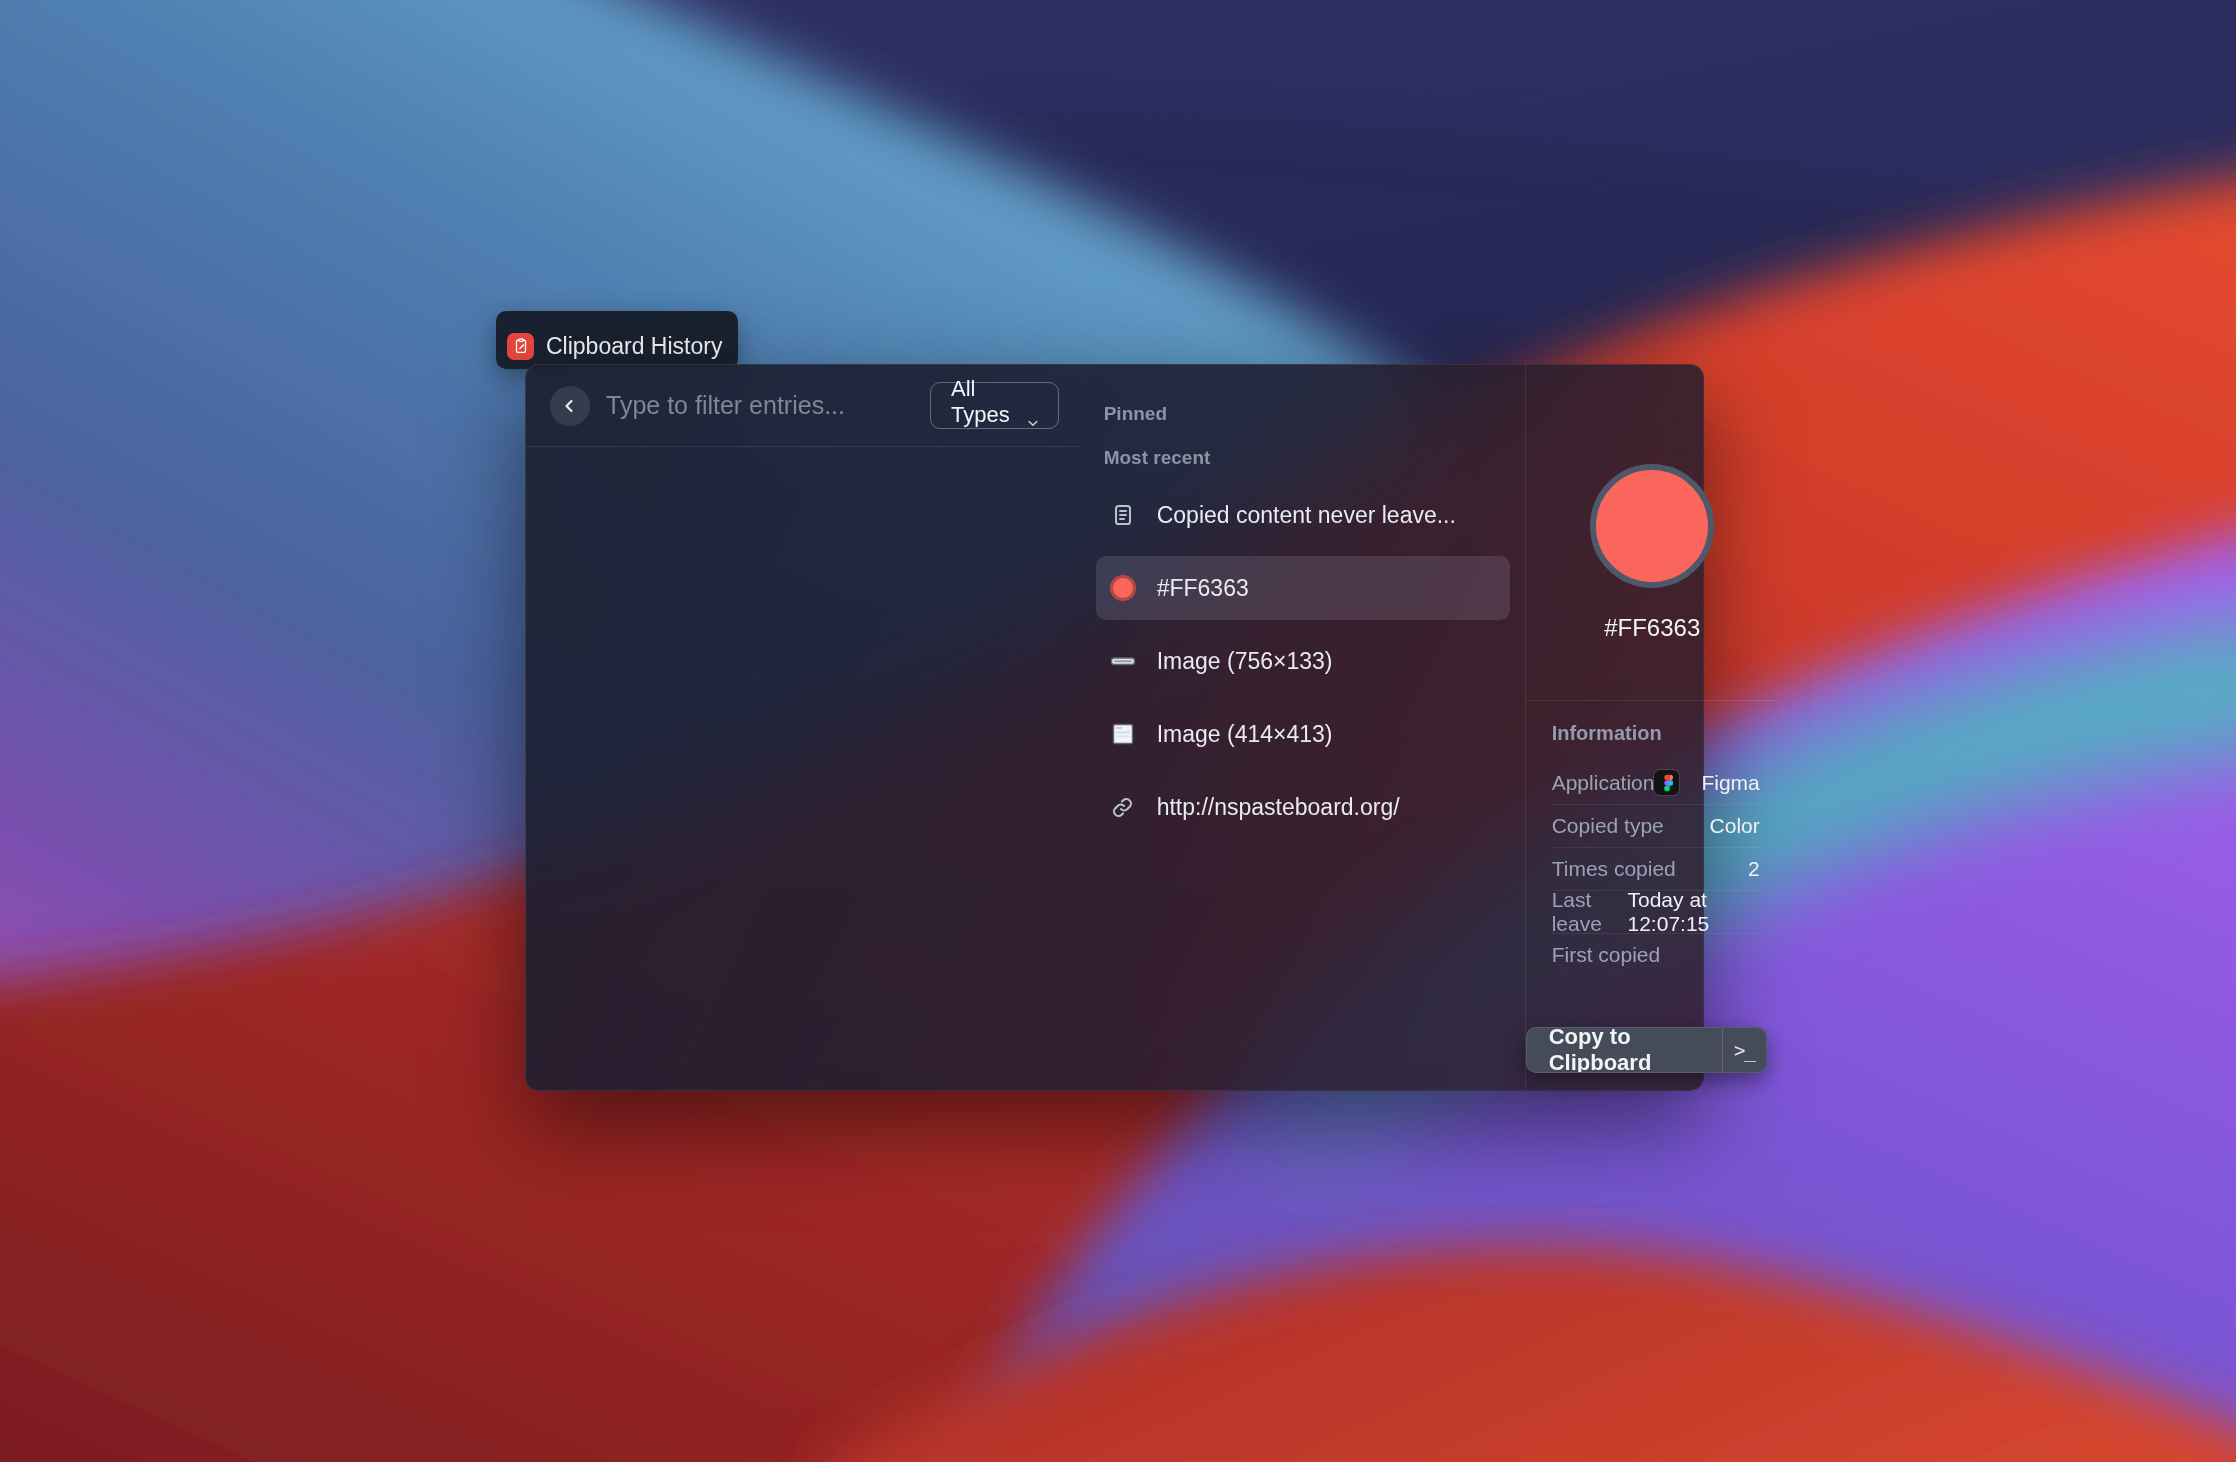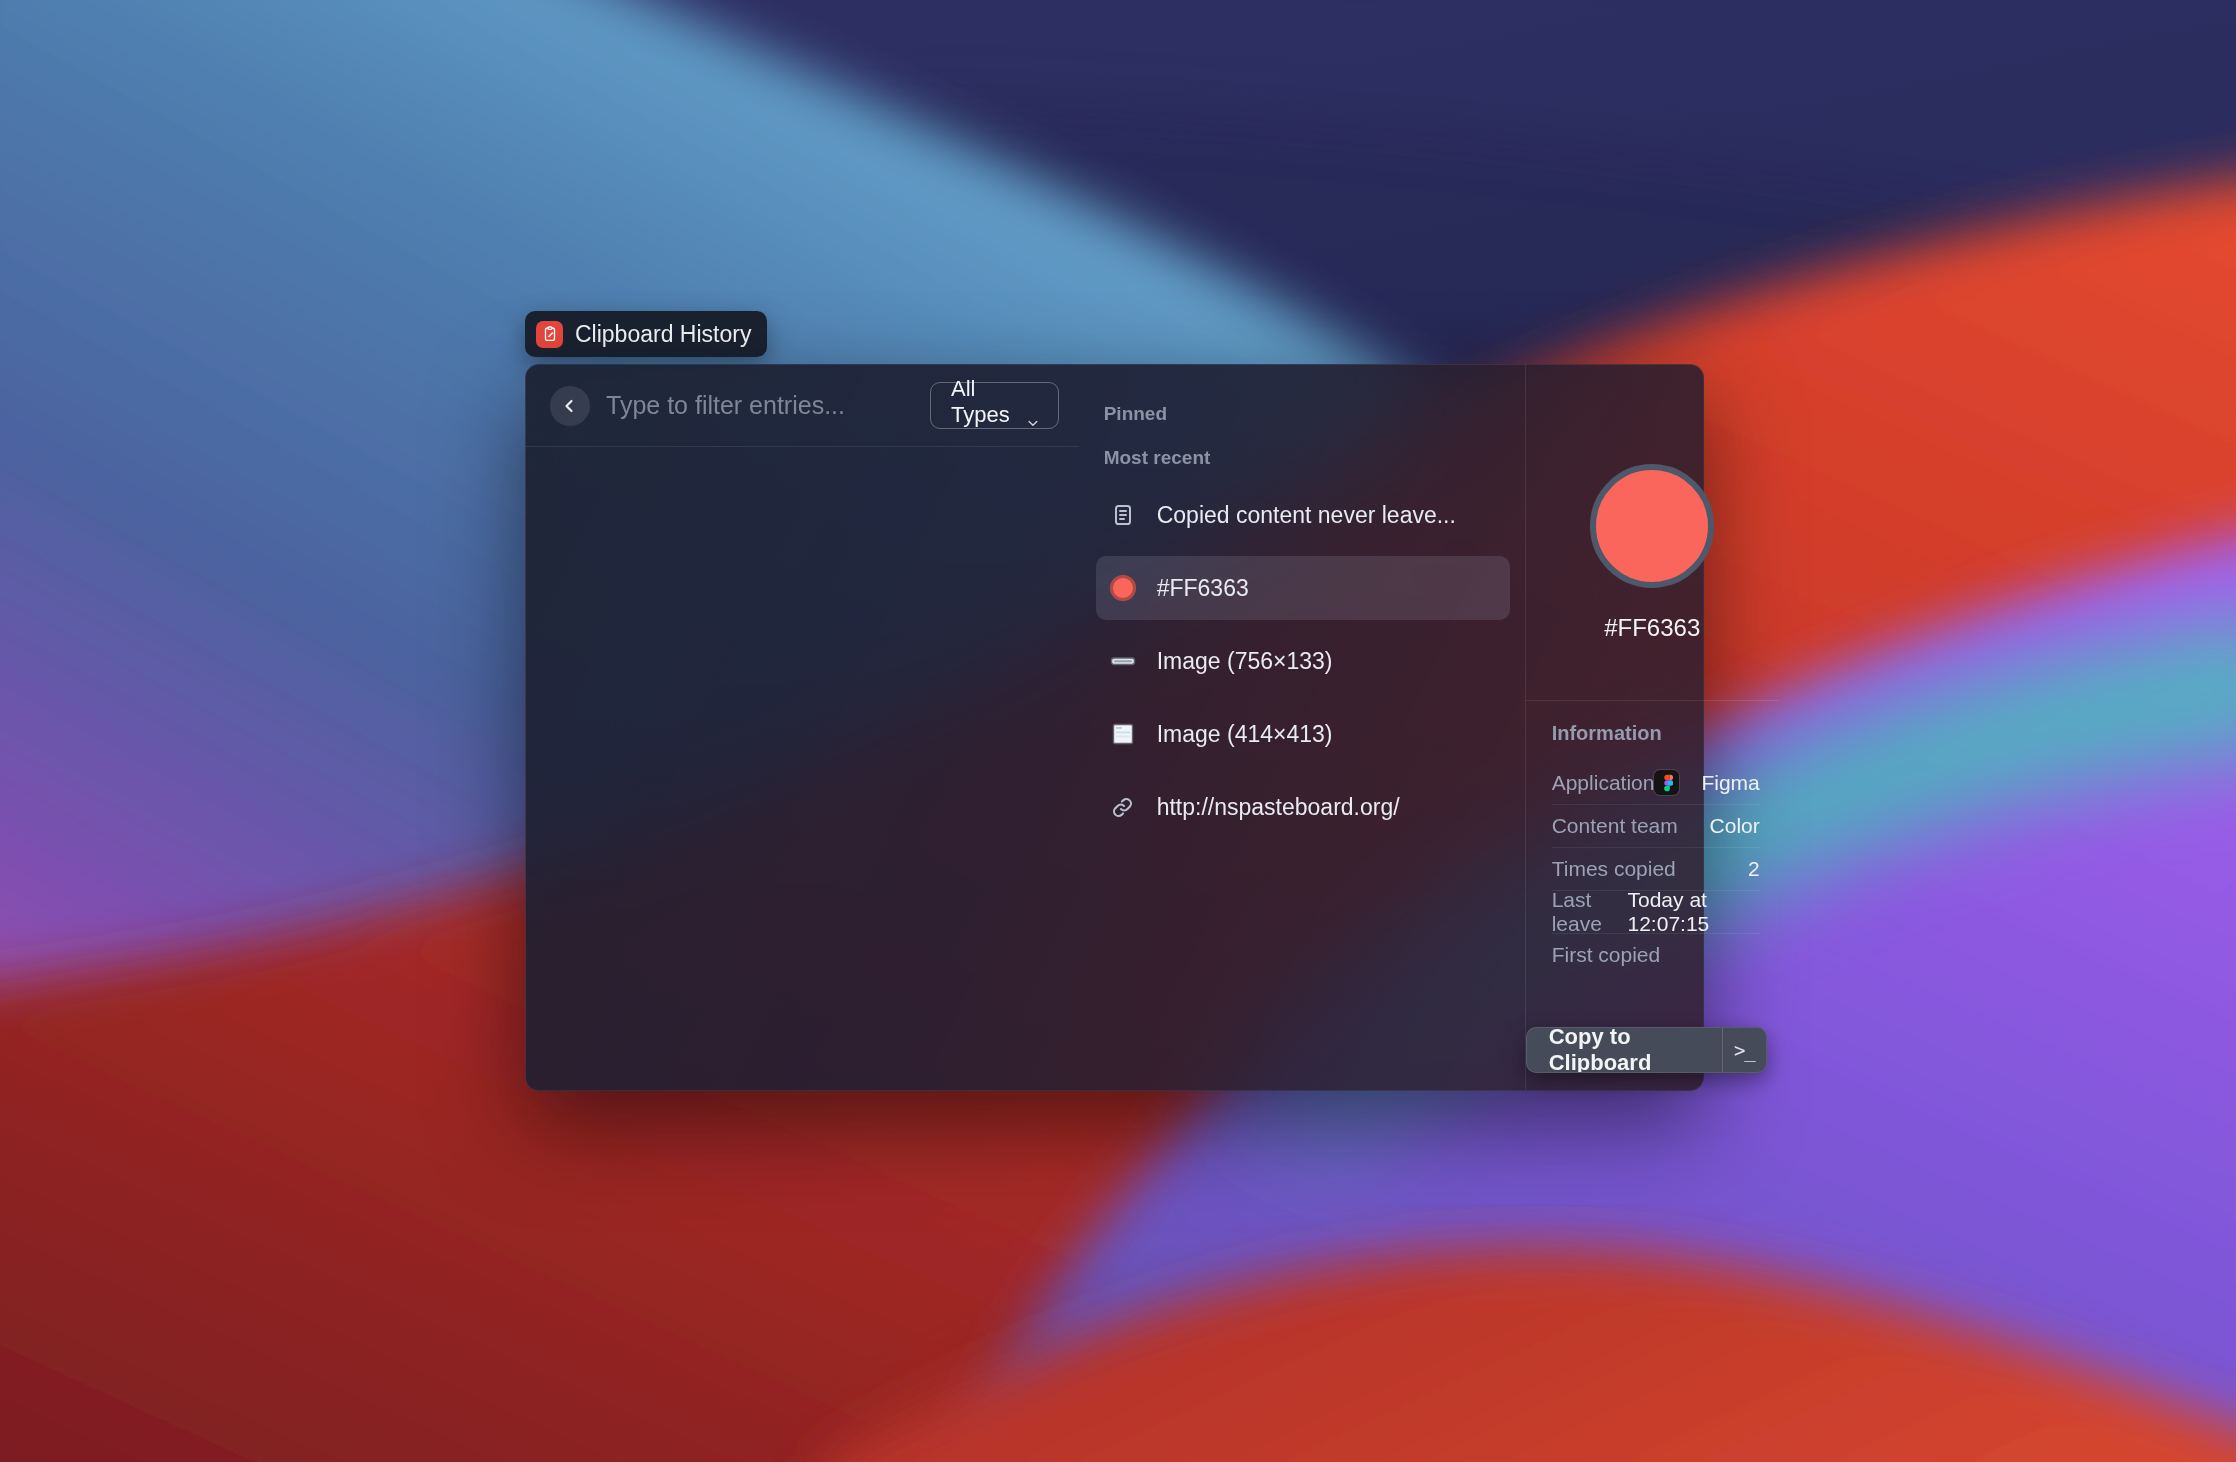--- a/index.html
+++ b/index.html
@@ -2,22 +2,22 @@
 <html><head>
 <meta charset="utf-8">
 <style>
   html,body{margin:0;padding:0;background:#1b1d3a;}
   .stage{position:relative;width:2236px;height:1462px;overflow:hidden;
          font-family:"Liberation Sans",sans-serif;
          -webkit-font-smoothing:antialiased;}
   .stage svg.wallpaper{position:absolute;inset:0;display:block;}
 
   
-  .pill{position:absolute;left:525px;top:311px;height:46px;display:flex;align-items:center;
-        gap:12px;padding:0 16px 0 11px;border-radius:10px;
+  .pill{position:absolute;left:496px;top:311px;height:46px;display:flex;align-items:center;
+        gap:12px;padding:12px 16px 0 11px;border-radius:10px;
         background:rgba(23,28,41,0.95);box-shadow:0 8px 24px rgba(0,0,0,0.35);}
   .pill .app-ic{width:27px;height:27px;border-radius:7px;background:#e8473d;
         display:flex;align-items:center;justify-content:center;}
   .pill .lbl{color:#f2f4f7;font-size:23px;font-weight:500;}
 
   
   .win{position:absolute;left:525px;top:364px;width:1179px;height:727px;border-radius:14px;
        background:linear-gradient(115deg,rgba(27,32,48,0.92) 0%,rgba(30,30,50,0.90) 45%,rgba(50,31,44,0.87) 100%);
        backdrop-filter:blur(46px) saturate(1.15);-webkit-backdrop-filter:blur(46px) saturate(1.15);
        box-shadow:0 34px 90px rgba(0,0,0,0.5);border:1px solid rgba(255,255,255,0.07);
@@ -235,21 +235,21 @@
                   <path d="M7 7.3h3.3v6.3H7a3.15 3.15 0 0 1 0-6.3Z" fill="#A259FF"></path>
                   <circle cx="11.2" cy="10.45" r="3.15" fill="#1ABCFE"></circle>
                   <path d="M7 13.6h3.3v3.2a3.3 3.3 0 1 1-3.3-3.2Z" fill="#0ACF83"></path>
                 </svg>
               </span>
               <span>Figma</span>
             </span>
           </div>
 
           <div class="info-row">
-            <span class="k">Content team</span>
+            <span class="k">Copied type</span>
             <span class="v">Color</span>
           </div>
 
           <div class="info-row">
             <span class="k">Times copied</span>
             <span class="v">2</span>
           </div>
 
           <div class="info-row">
             <span class="k">Last leave</span>

